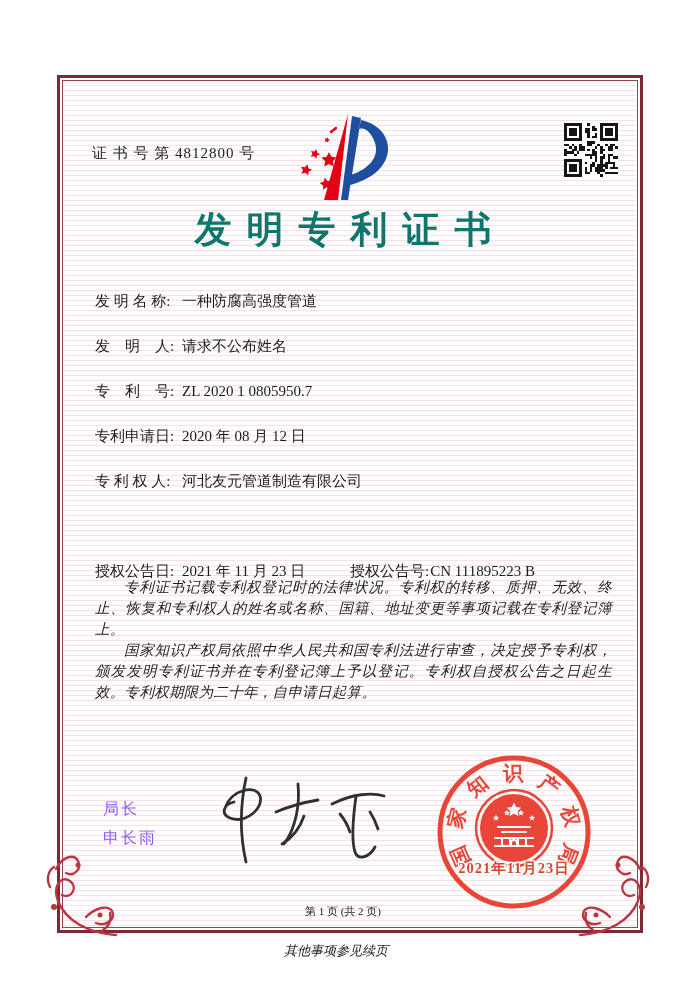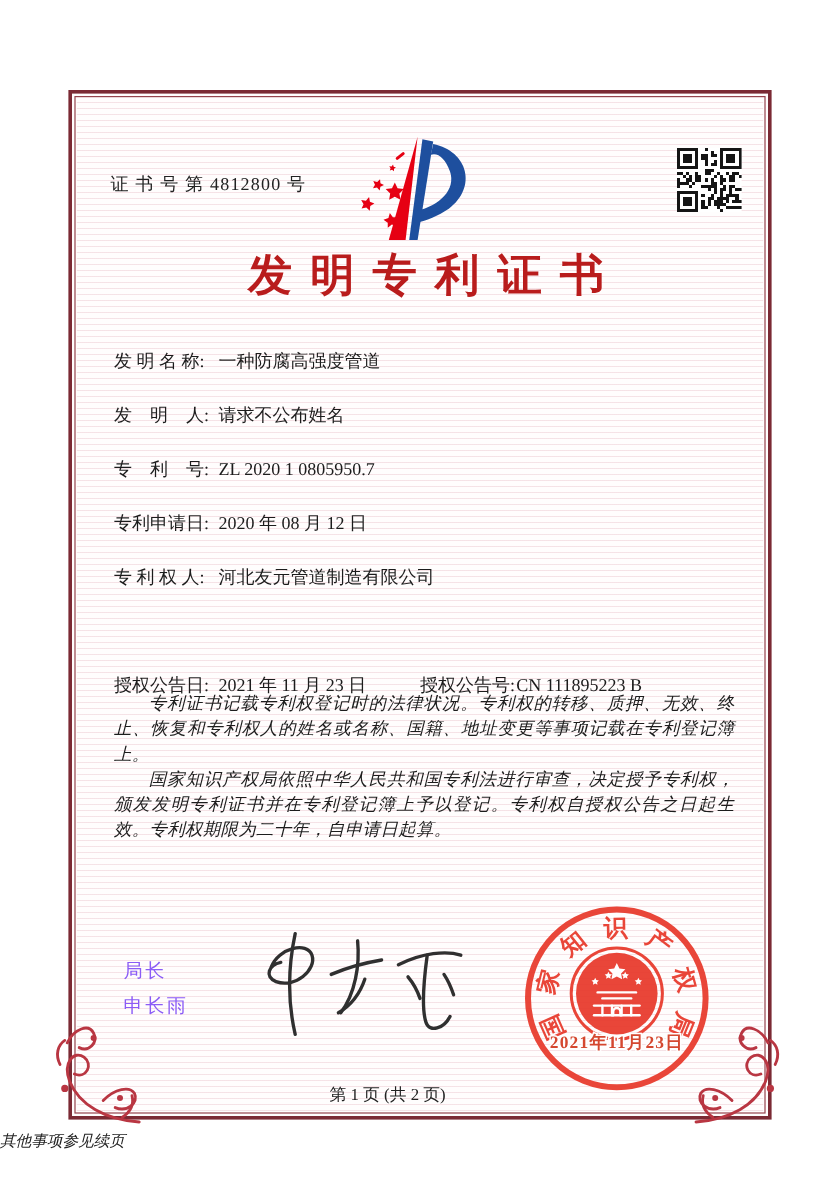--- a/index.html
+++ b/index.html
@@ -14,35 +14,35 @@
     border:3px solid #7b2a34;box-sizing:border-box;background:#fffdfd;
   }
   .frame-inner{position:absolute;inset:2px;border:1px solid #96434d;}
   .watermark{
     position:absolute;inset:4px;
     background:repeating-linear-gradient(0deg, rgba(224,166,178,.30) 0 1px, rgba(255,255,255,0) 1px 5px);
   }
   .abs{position:absolute;}
   .cert-no{left:92px;top:116px;font-size:15px;letter-spacing:1px;color:#222;margin-top:28px;}
   .title{
-    left:62px;top:205px;width:586px;text-align:center;
-    font-size:37px;font-weight:bold;letter-spacing:15px;text-indent:15px;color:#b91c1c;
+    left:50px;top:205px;width:586px;text-align:center;
+    font-size:37px;font-weight:bold;letter-spacing:15px;text-indent:15px;color:#0f766e;
   }
   .field-row{left:95px;width:540px;font-size:15px;white-space:nowrap;color:#1c1c1c;}
   .flabel{display:inline-block;min-width:86px;}
   .fvalue{margin-left:1px;}
   .pair2{position:absolute;left:255px;top:0;}
   .legal{
     left:95px;top:577px;width:517px;font-size:14.5px;line-height:21px;
     font-style:italic;color:#1d1d1d;letter-spacing:.3px;text-align:justify;
   }
   .legal p{margin:0;text-indent:2em;}
   .signer{font-size:16px;color:#8b5cf6;letter-spacing:2px;}
-  .page-line{left:43px;top:904px;width:560px;text-align:center;font-size:14px;color:#222;}
-  .footer-note{left:0;top:942px;width:672px;text-align:left;font-size:13px;font-style:italic;color:#222;}
+  .page-line{left:63px;top:904px;width:560px;text-align:center;font-size:11px;color:#222;}
+  .footer-note{left:0;top:942px;width:672px;text-align:center;font-size:13px;font-style:italic;color:#222;}
   svg{display:block;}
 </style>
 </head>
 <body>
 
 <div id="page">
 
   <div class="frame">
     <div class="watermark"></div>
     <div class="frame-inner"></div>

